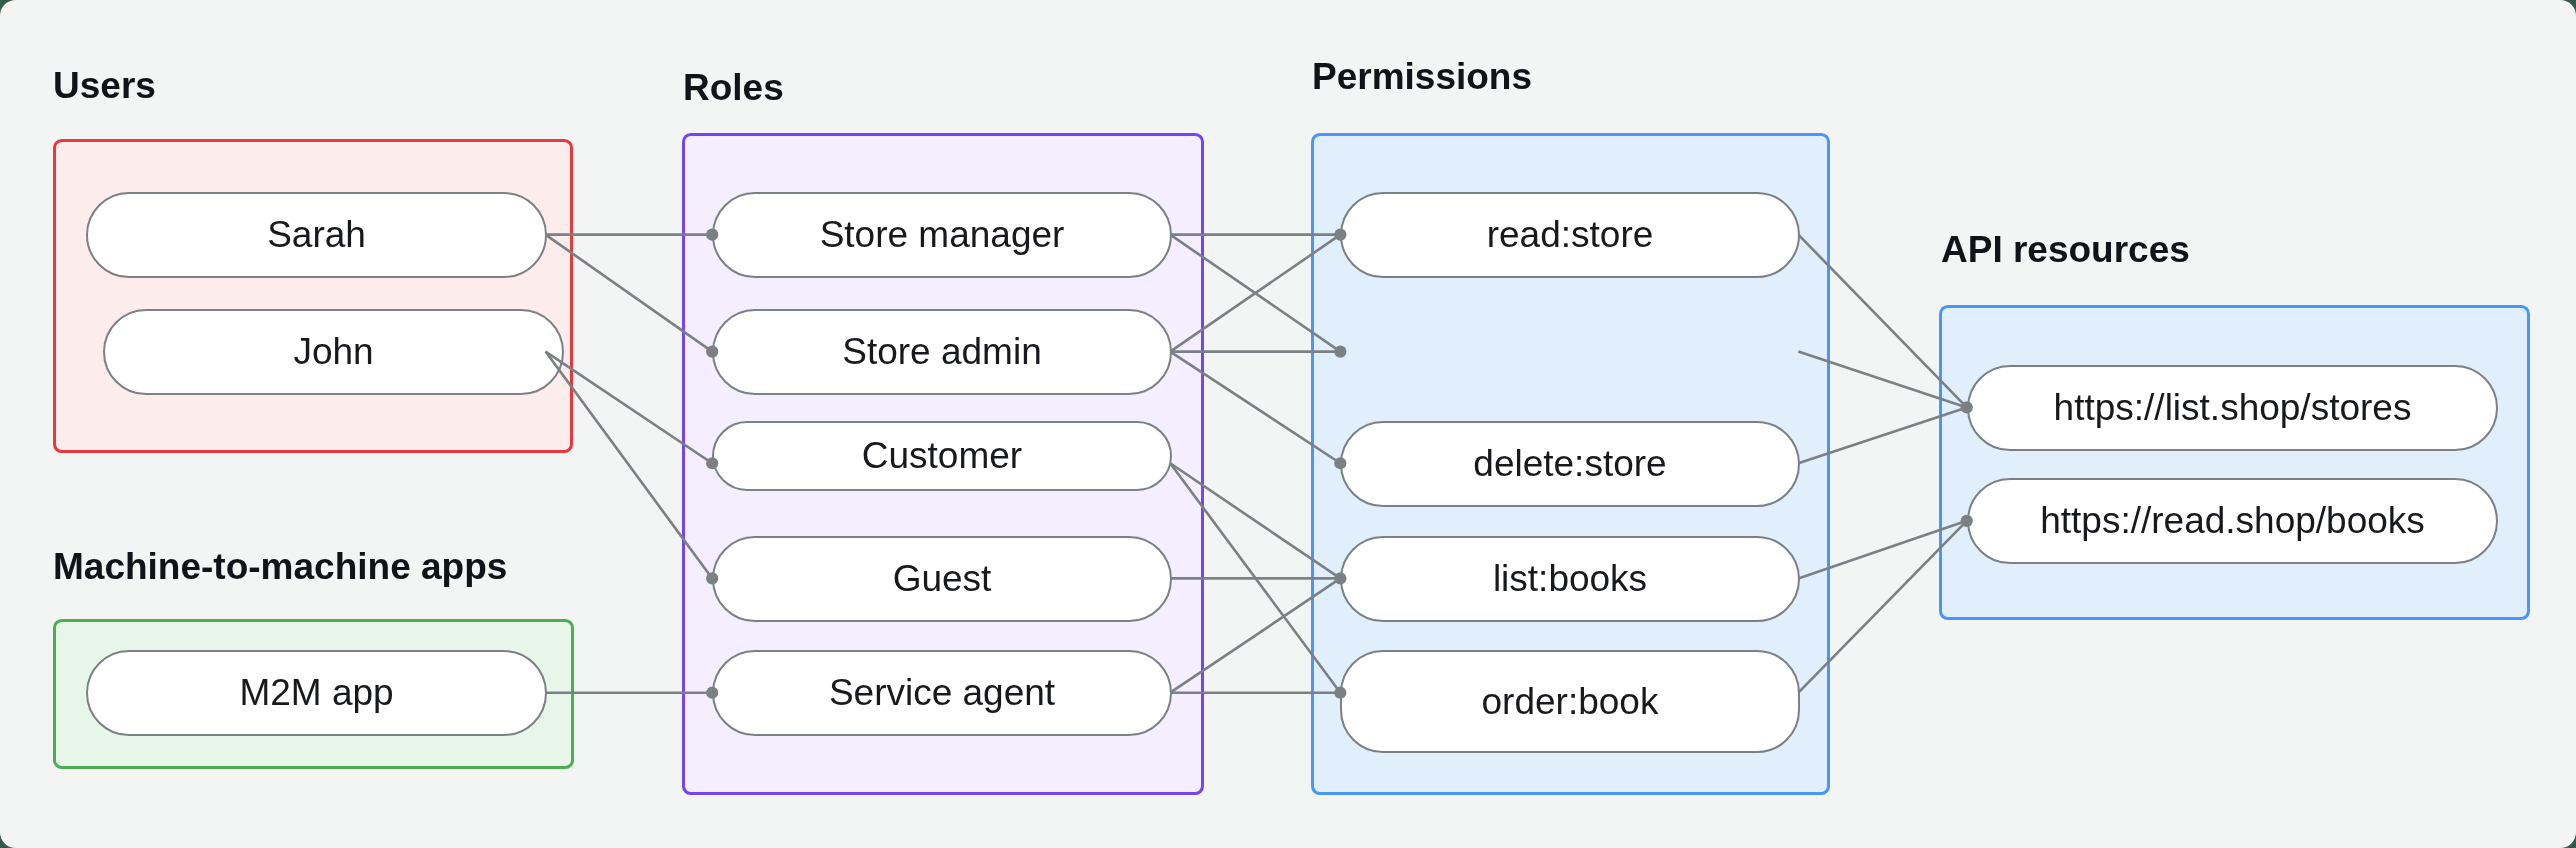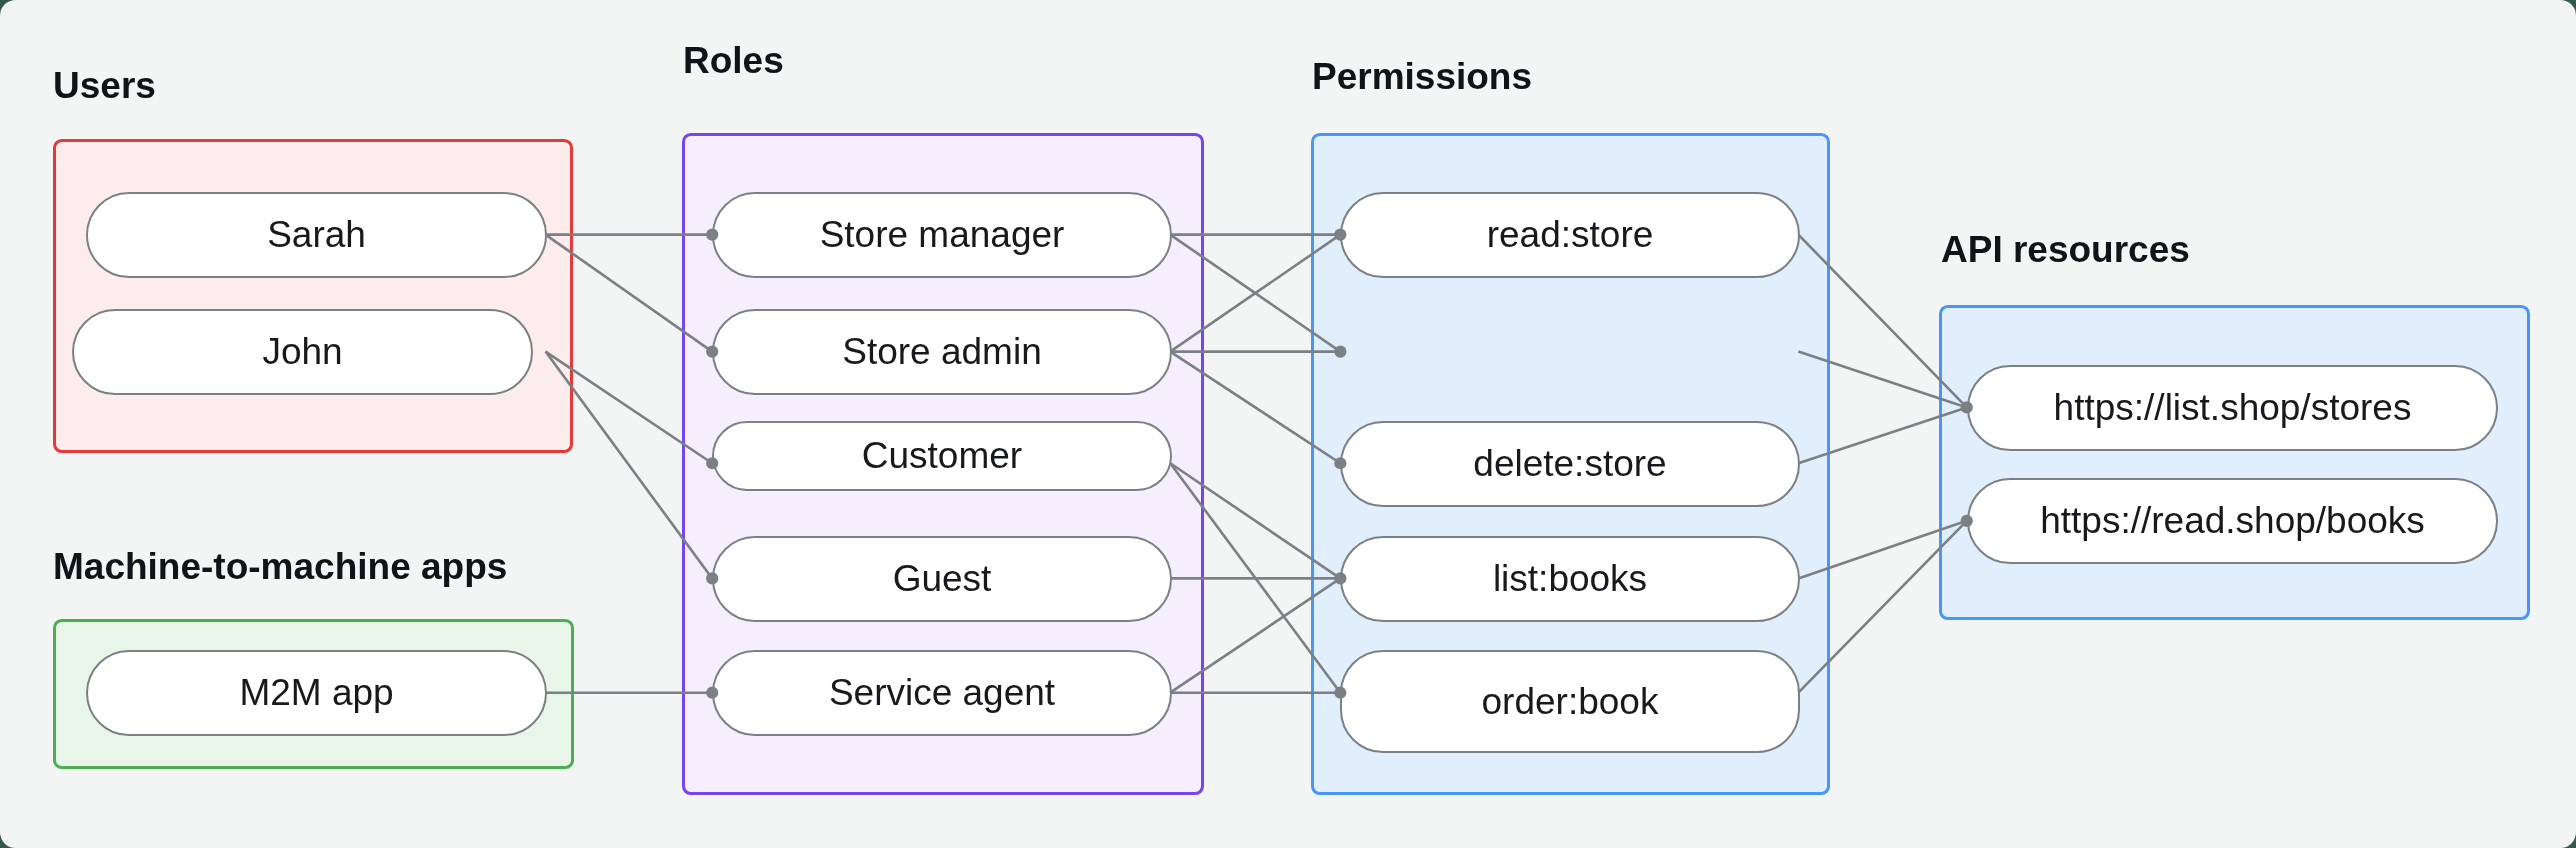--- a/index.html
+++ b/index.html
@@ -56,26 +56,26 @@
 <div class="stage">
 
   <div class="group-box" style="left:53px; top:139px; width:520px; height:314px; border-color:var(--users-border); background:var(--users-fill);"></div>
   <div class="group-box" style="left:53px; top:619px; width:521px; height:150px; border-color:var(--m2m-border); background:var(--m2m-fill);"></div>
   <div class="group-box" style="left:682px; top:133px; width:522px; height:662px; border-color:var(--roles-border); background:var(--roles-fill);"></div>
   <div class="group-box" style="left:1311px; top:133px; width:519px; height:662px; border-color:var(--permissions-border); background:var(--permissions-fill);"></div>
   <div class="group-box" style="left:1939px; top:305px; width:591px; height:315px; border-color:var(--api-border); background:var(--api-fill);"></div>
 
   <div class="group-title" style="left:53px; top:57px;margin-top:8px;">Users</div>
   <div class="group-title" style="left:53px; top:546px;">Machine-to-machine apps</div>
-  <div class="group-title" style="left:683px; top:40px;text-align:right;">Roles</div>
+  <div class="group-title" style="left:683px; top:67px;text-align:right;">Roles</div>
   <div class="group-title" style="left:1312px; top:56px;">Permissions</div>
   <div class="group-title" style="left:1941px; top:229px;">API resources</div>
 
   <div class="node" style="left:86px; top:192px; width:461px; height:86px;">Sarah</div>
-  <div class="node" style="left:72px; top:309px; width:461px; height:86px;">John</div>
+  <div class="node" style="left:103px; top:309px; width:461px; height:86px;">John</div>
 
   <div class="node" style="left:86px; top:650px; width:461px; height:86px;">M2M app</div>
 
   <div class="node" style="left:712px; top:192px; width:460px; height:86px;">Store manager</div>
   <div class="node" style="left:712px; top:309px; width:460px; height:86px;">Store admin</div>
   <div class="node" style="left:712px; top:421px; width:460px; height:70px;">Customer</div>
   <div class="node" style="left:712px; top:536px; width:460px; height:86px;">Guest</div>
   <div class="node" style="left:712px; top:650px; width:460px; height:86px;">Service agent</div>
 
   <div class="node" style="left:1340px; top:192px; width:460px; height:86px;">read:store</div>

